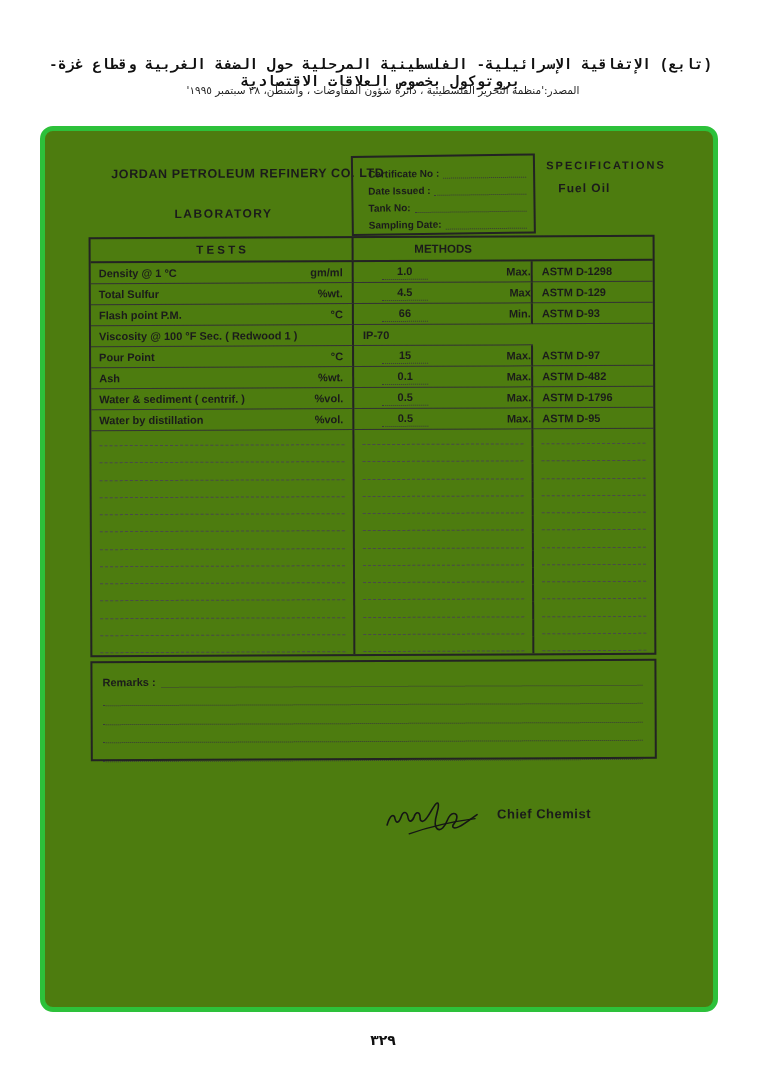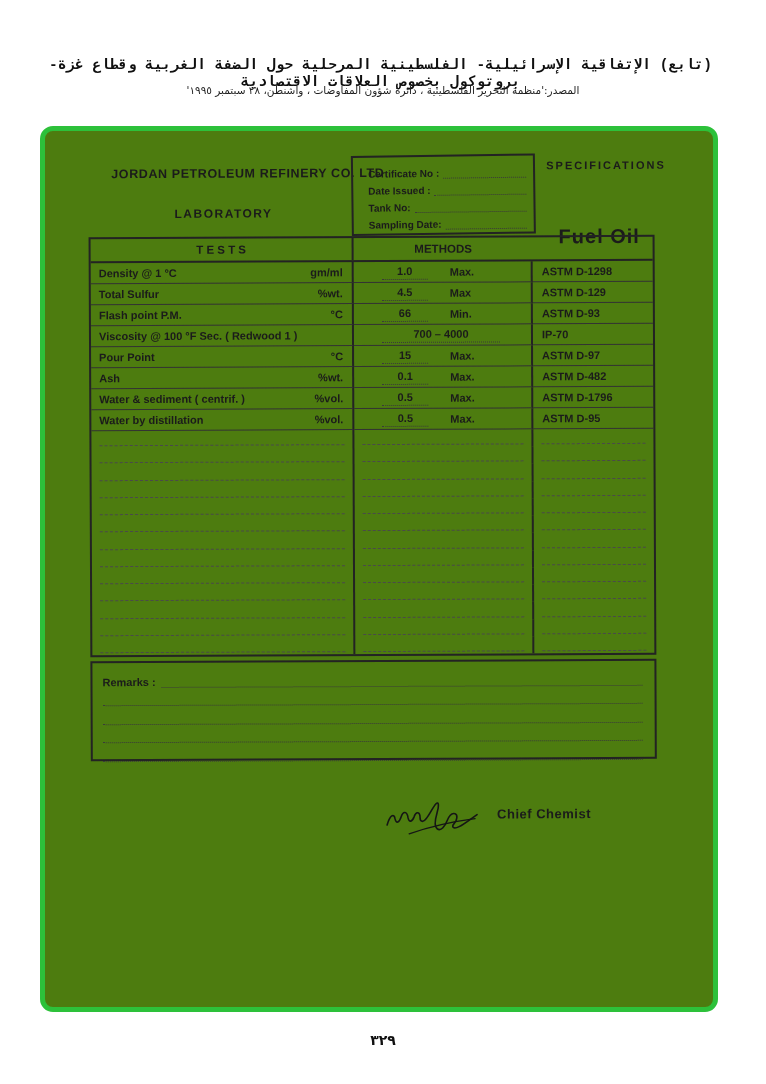--- a/index.html
+++ b/index.html
@@ -48,40 +48,40 @@
   }
   .cert-row { display:flex; align-items:flex-end; height:17px; font-size:10px; }
   .cert-row .lbl { white-space:nowrap; margin-right:4px;padding-left:8px; }
   .cert-row .dots { flex:1; border-bottom:1.6px dotted #3a3a3a; height:12px; }
   .spec-title {
     position:absolute; left:503px; top:29px;
     font-size:11px; letter-spacing:2px;
   }
   .product {
     position:absolute; left:515px; top:51px;
-    font-size:20px; letter-spacing:1px;margin-top:44px;
+    font-size:12px; letter-spacing:1px;
   }
   
   .main-table {
     position:absolute; left:45px; top:105px; width:566px; height:420px;
     border:2.5px solid #232323;
     display:flex; flex-direction:column;
   }
   .grid3 { display:grid; grid-template-columns:263px 179px 1fr; }
   .th { height:24px; border-bottom:2px solid #232323; }
   .th > div {
     display:flex; align-items:center; justify-content:center;
     font-size:11.5px;
   }
   .vline { border-right:2px solid #232323; }
   .trow { height:21px; }
   .trow > div { border-bottom:1.5px solid #333; display:flex; align-items:center; font-size:11px; }
   .c1 { justify-content:space-between; padding:0 9px 0 8px; }
   .c1 .tname { white-space:nowrap; }
-  .c2 { padding:0 0 0 28px; }
+  .c2 { padding:0 0 0 28px;justify-content:space-between; }
   .c2 .tval {
     min-width:46px; text-align:center;
     border-bottom:1.6px dotted #3a3a3a; line-height:15px;
   }
   .c2 .tval.wide { min-width:118px; }
   .c2 .tlim { margin-left:22px; }
   .c3 { padding:0 4px 0 9px; white-space:nowrap; }
   .empty-rows { flex:1; display:flex; flex-direction:column; }
   .erow { flex:1; }
   .erow > div { position:relative; }
@@ -180,24 +180,20 @@
         <div class="c2 vline">
             <span class="tval">66</span>
             <span class="tlim">Min.</span>
           </div>
         <div class="c3">ASTM D-93</div>
       </div>
       <div class="grid3 trow">
         <div class="c1 vline">
             <span class="tname">Viscosity @ 100 °F Sec. ( Redwood 1 )</span>
             <span class="tunit"></span>
-          </div>
-        <div class="c2 vline">
-            <span class="tval wide">700 – 4000</span>
-            <span class="tlim"></span>
           </div>
         <div class="c3">IP-70</div>
       </div>
       <div class="grid3 trow">
         <div class="c1 vline">
             <span class="tname">Pour Point</span>
             <span class="tunit">°C</span>
           </div>
         <div class="c2 vline">
             <span class="tval">15</span>

